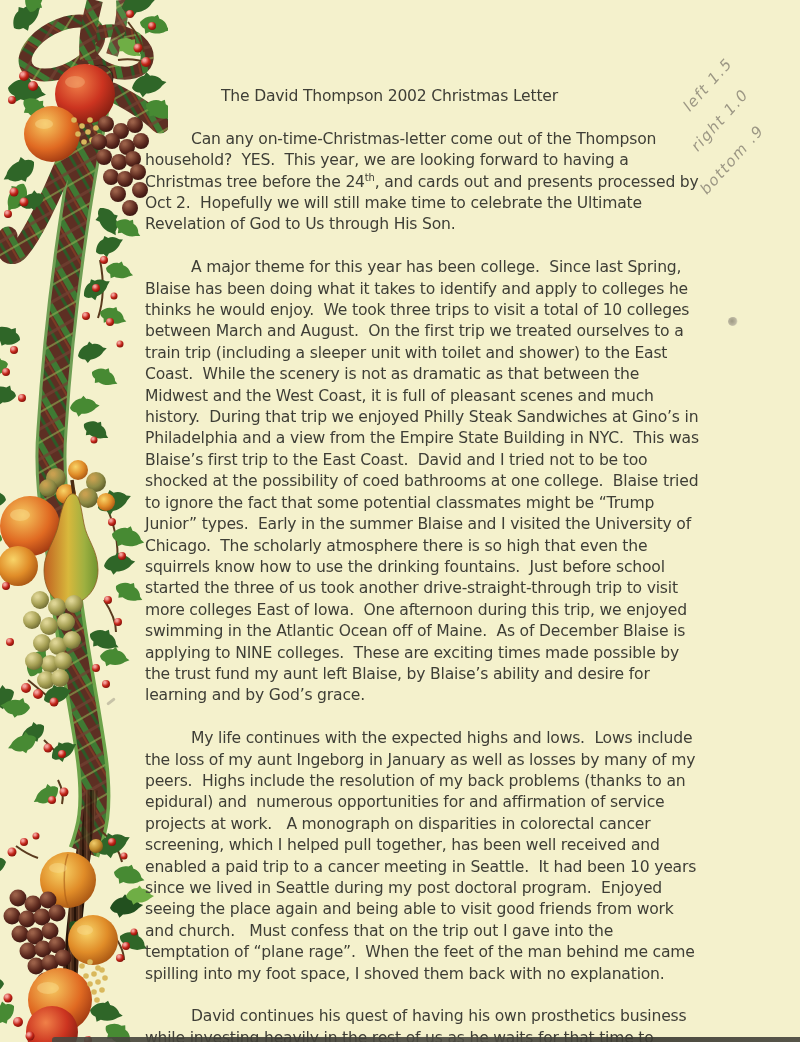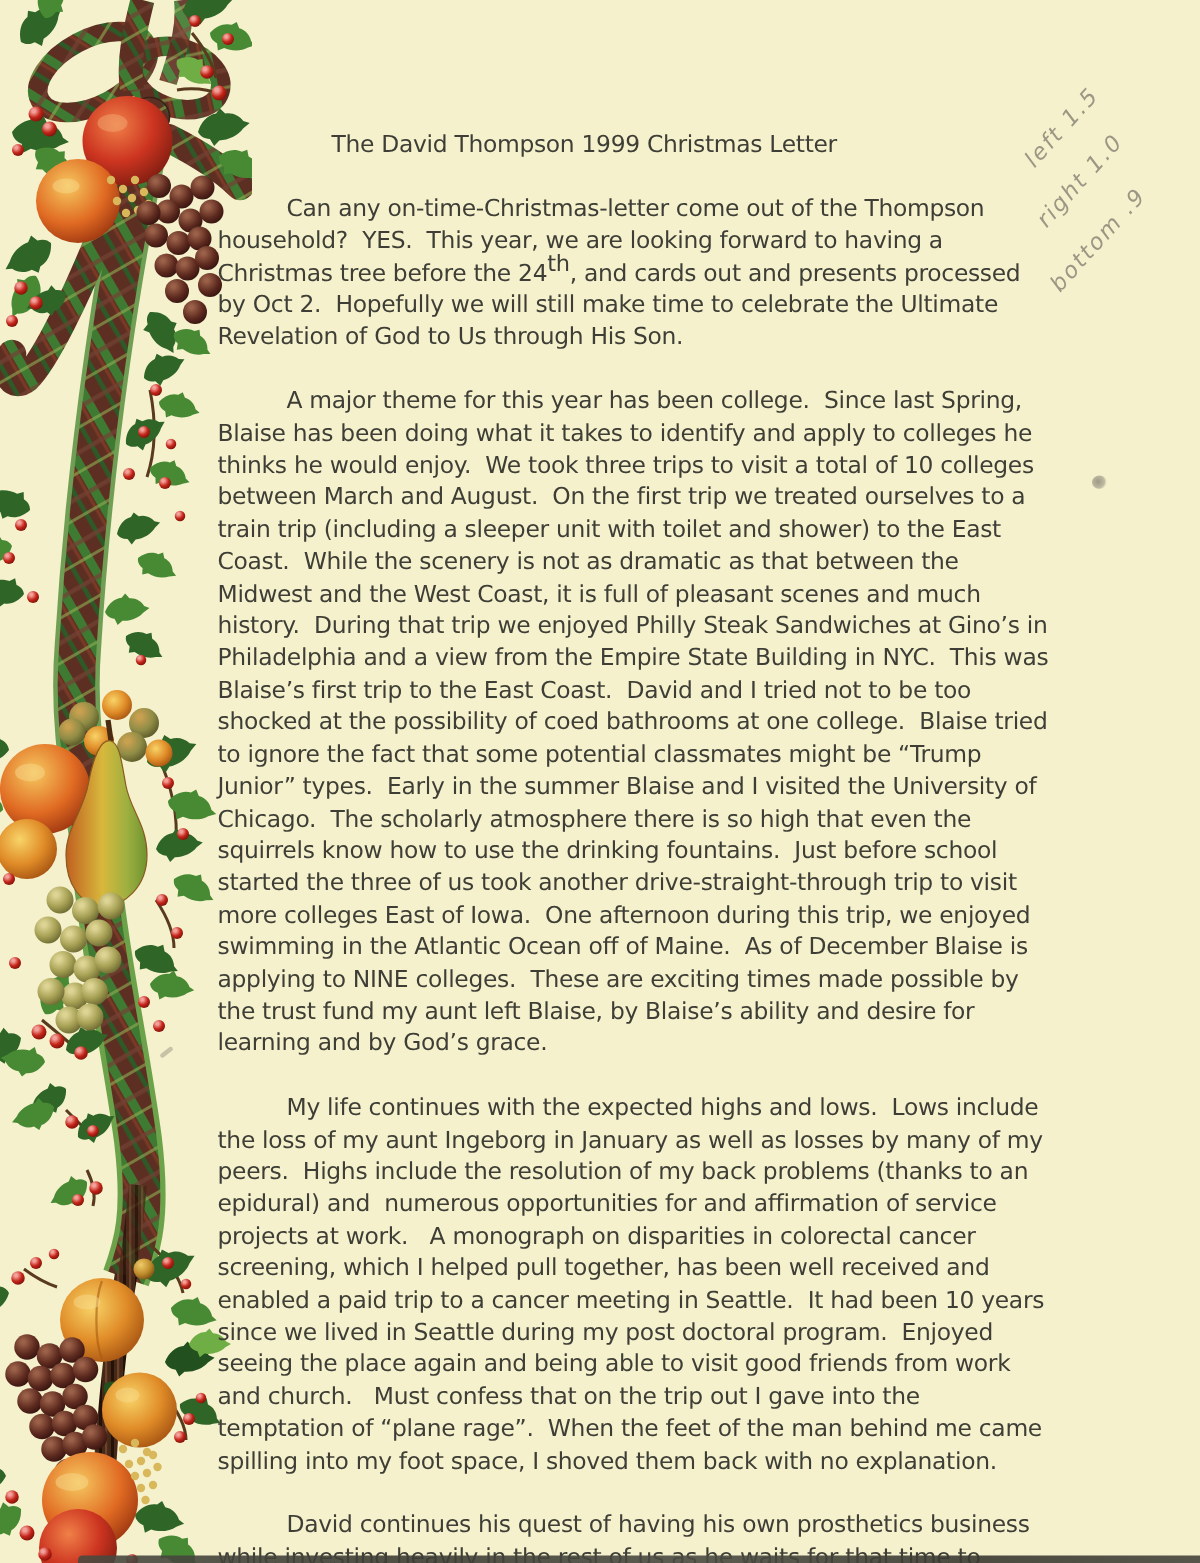--- a/index.html
+++ b/index.html
@@ -19,21 +19,21 @@
   }
   .title{
     font-size:15.6px;font-weight:400;margin:0 0 0 76px;
     letter-spacing:-0.2px;
   }
   .content p{
     margin:21.4px 0 0 0;
     text-indent:46px;
     white-space:pre-wrap;
   }
-  .content sup{font-size:15px;line-height:0;}
+  .content sup{font-size:10px;line-height:0;}
   .hw{
     position:absolute;
     color:#8d8878;
     font-size:15px;font-style:italic;letter-spacing:1.5px;
     transform:rotate(-48deg);transform-origin:left center;
     white-space:nowrap;
     opacity:.85;
   }
   .hw1{left:686px;top:100px;}
   .hw2{left:694px;top:140px;}
@@ -379,21 +379,21 @@
         <circle cx="134" cy="932" r="3.5"></circle>
         <circle cx="120" cy="958" r="4"></circle>
       <circle cx="8" cy="998" r="4.5"></circle>
         <circle cx="18" cy="1022" r="5"></circle>
         <circle cx="30" cy="1036" r="4.5"></circle>
         <circle cx="88" cy="1040" r="4"></circle>
     </g>
   </svg>
 
   <div class="content">
-    <h1 class="title">The David Thompson 1999 Christmas Letter</h1>
+    <h1 class="title">The David Thompson 2002 Christmas Letter</h1>
 
     <p><span>Can any on-time-Christmas-letter come out of the Thompson household?  YES.  This year, we are looking forward to having a Christmas tree before the 24</span><sup>th</sup><span>, and cards out and presents processed by Oct 2.  Hopefully we will still make time to celebrate the Ultimate Revelation of God to Us through His Son.</span></p>
 
     <p>A major theme for this year has been college.  Since last Spring, Blaise has been doing what it takes to identify and apply to colleges he thinks he would enjoy.  We took three trips to visit a total of 10 colleges between March and August.  On the first trip we treated ourselves to a train trip (including a sleeper unit with toilet and shower) to the East Coast.  While the scenery is not as dramatic as that between the Midwest and the West Coast, it is full of pleasant scenes and much history.  During that trip we enjoyed Philly Steak Sandwiches at Gino’s in Philadelphia and a view from the Empire State Building in NYC.  This was Blaise’s first trip to the East Coast.  David and I tried not to be too shocked at the possibility of coed bathrooms at one college.  Blaise tried to ignore the fact that some potential classmates might be “Trump Junior” types.  Early in the summer Blaise and I visited the University of Chicago.  The scholarly atmosphere there is so high that even the squirrels know how to use the drinking fountains.  Just before school started the three of us took another drive-straight-through trip to visit more colleges East of Iowa.  One afternoon during this trip, we enjoyed swimming in the Atlantic Ocean off of Maine.  As of December Blaise is applying to NINE colleges.  These are exciting times made possible by the trust fund my aunt left Blaise, by Blaise’s ability and desire for learning and by God’s grace.</p>
     <p>My life continues with the expected highs and lows.  Lows include the loss of my aunt Ingeborg in January as well as losses by many of my peers.  Highs include the resolution of my back problems (thanks to an epidural) and  numerous opportunities for and affirmation of service projects at work.   A monograph on disparities in colorectal cancer screening, which I helped pull together, has been well received and enabled a paid trip to a cancer meeting in Seattle.  It had been 10 years since we lived in Seattle during my post doctoral program.  Enjoyed seeing the place again and being able to visit good friends from work and church.   Must confess that on the trip out I gave into the temptation of “plane rage”.  When the feet of the man behind me came spilling into my foot space, I shoved them back with no explanation.</p>
     <p>David continues his quest of having his own prosthetics business while investing heavily in the rest of us as he waits for that time to come.  Besides Blaise and me and the dog and cat, our household has included a neighbor and an extra dog on a temporary basis.  We are at the 85% mark with the shell of the building and hope some progress can be made on the inside even during the winter months.</p>
   </div>
 
   <div>
     <span class="hw hw1">left 1.5</span>

